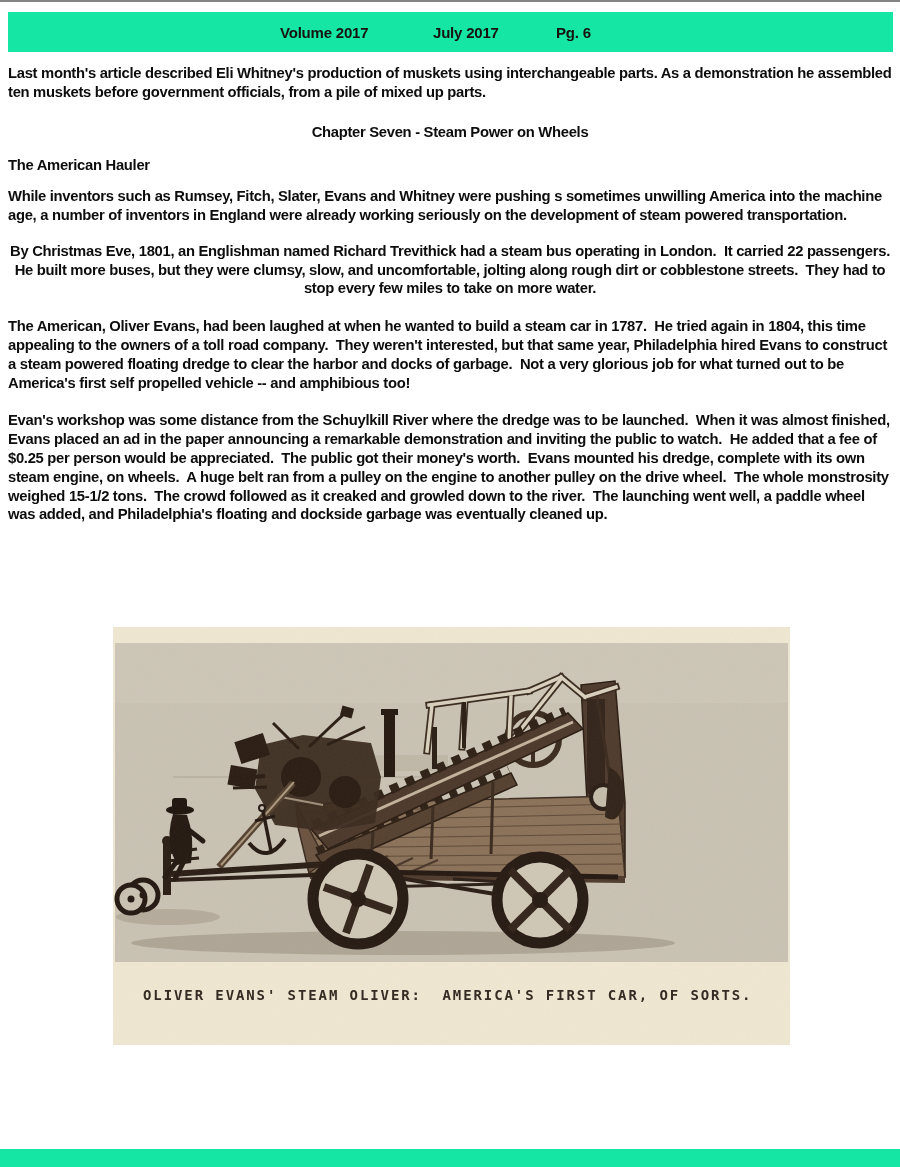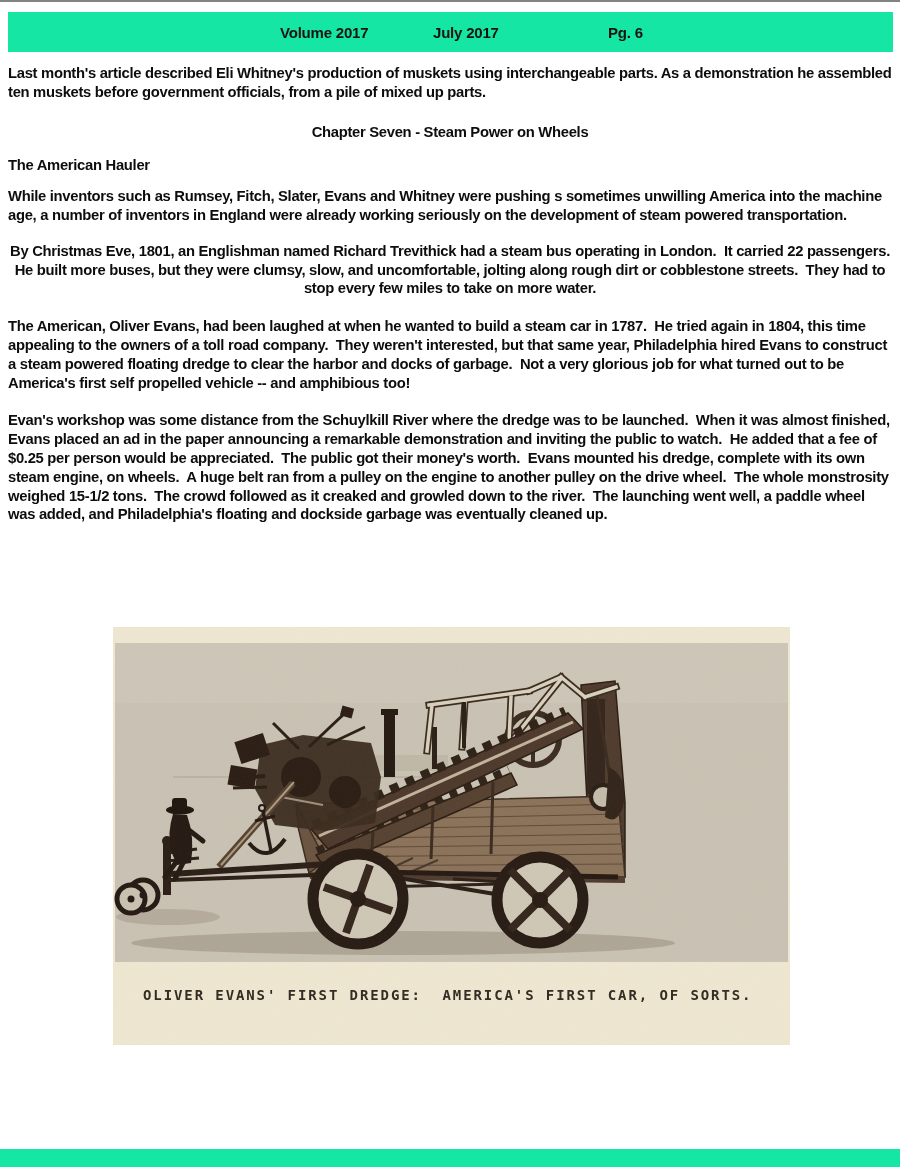--- a/index.html
+++ b/index.html
@@ -11,21 +11,21 @@
   .top-line{position:absolute;top:0;left:0;width:900px;height:2px;background:#838383;}
   .masthead{
     position:absolute;top:12px;left:8px;width:885px;height:40px;
     background:var(--header-bar-color,#15E6A4);
   }
   .masthead span{
     position:absolute;top:50%;transform:translateY(-50%);
     font-size:15px;font-weight:700;color:var(--header-text-color,#17130F);
     white-space:nowrap;letter-spacing:-0.2px;
   }
-  .m-vol{left:260px;margin-left:12px;} .m-iss{left:425px;} .m-pg{left:600px;}
+  .m-vol{left:260px;margin-left:12px;} .m-iss{left:425px;} .m-pg{left:548px;}
   .content{
     position:absolute;top:64px;left:8px;width:884px;
     font-size:14.8px;font-weight:600;letter-spacing:-0.3px;line-height:18.8px;
   }
   .content h1,.content h2,.content h3,.content p{margin:0;font-size:14.8px;line-height:18.8px;}
   .title{text-align:center;font-weight:700;text-decoration:underline;margin:8px 0 4px 0 !important;}
   .para{white-space:pre-wrap;font-weight:600;}
   .chapter{text-align:center;font-weight:600;margin-top:21px !important;}
   .section{font-weight:600;margin-top:15px !important;}
   .p1{margin-top:12px !important;}
@@ -233,16 +233,16 @@
         <circle cx="490" cy="170" r="12" fill="#C4BBA9" stroke="#2A1D15" stroke-width="4"></circle>
         <path d="M496,140 q20,10 14,40 q-6,18 -18,10 Z" fill="#312318"></path>
       </g>
     </g>
 
     <filter id="grain">
         <feTurbulence type="fractalNoise" baseFrequency="0.9" numOctaves="2"></feTurbulence>
       </filter>
     <rect x="0" y="0" width="677" height="418" filter="url(#grain)" opacity="0.06"></rect>
   </svg>
-  <figcaption class="caption">OLIVER EVANS' FIRST DREDGE:  AMERICA'S FIRST CAR, OF SORTS.</figcaption>
+  <figcaption class="caption">OLIVER EVANS' STEAM OLIVER:  AMERICA'S FIRST CAR, OF SORTS.</figcaption>
 </figure>
 
 <div class="footer-bar"></div>
 
 </body></html>

